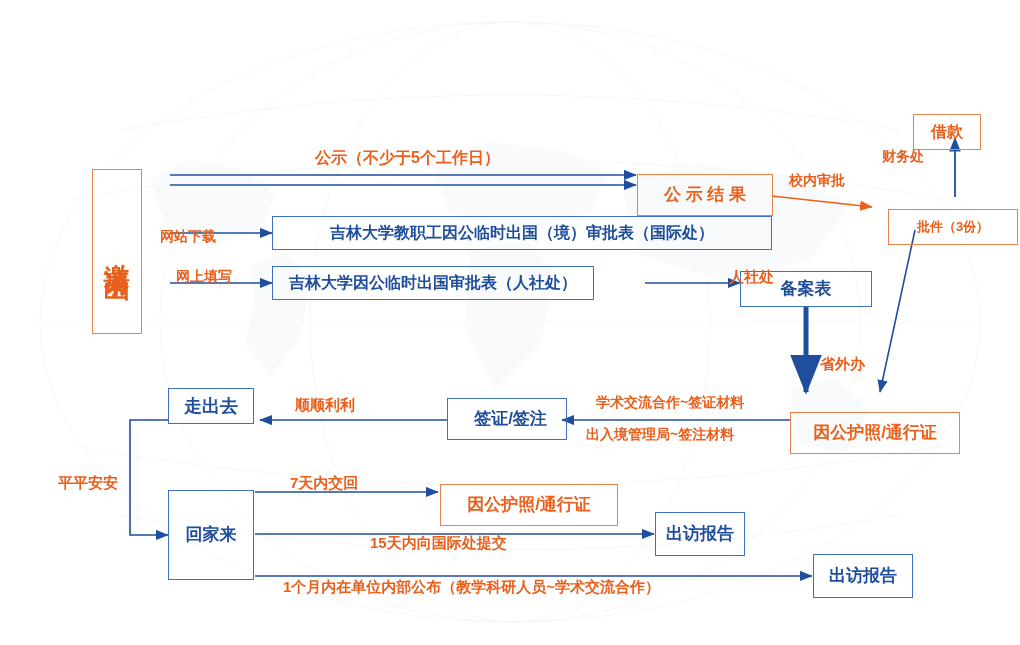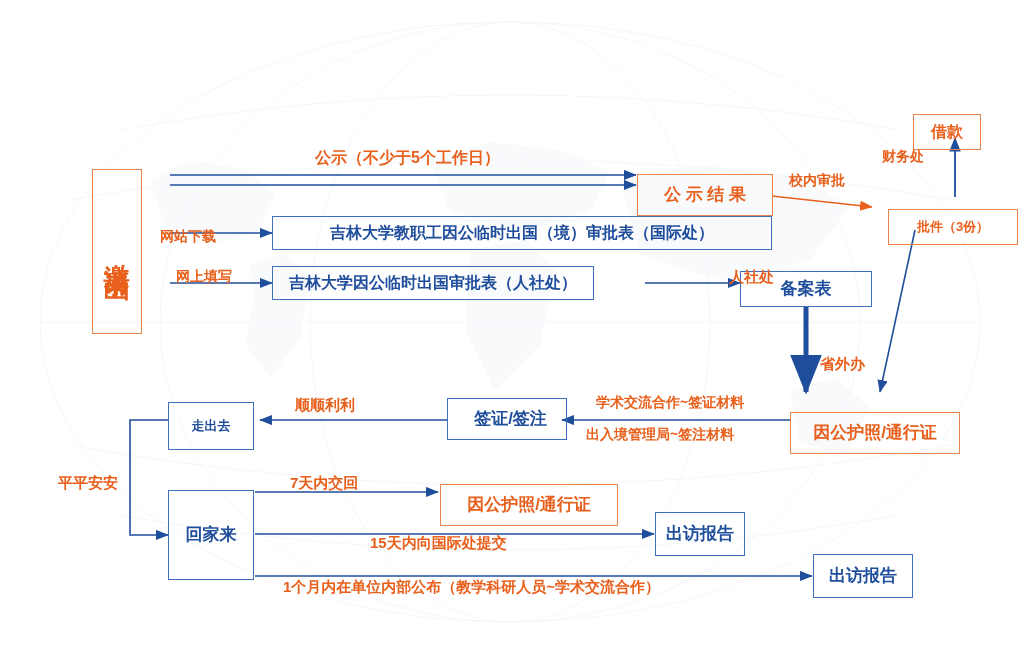--- a/index.html
+++ b/index.html
@@ -152,21 +152,21 @@
   <div class="box blue" style="left:272px; top:216px; width:500px; height:34px; font-size:16px;">吉林大学教职工因公临时出国（境）审批表（国际处）</div>
 
   <div class="box blue" style="left:272px; top:266px; width:322px; height:34px; font-size:16px;">吉林大学因公临时出国审批表（人社处）</div>
 
   <div class="box blue" style="left:740px; top:271px; width:132px; height:36px; font-size:17px;">备案表</div>
 
   <div class="box orange" style="left:790px; top:398px; width:170px; height:42px; font-size:17px;">因公护照/通行证</div>
 
   <div class="box blue" style="left:447px; top:398px; width:120px; height:42px; font-size:17px;padding-left:7px;">签证/签注</div>
 
-  <div class="box blue" style="left:168px; top:402px; width:86px; height:48px; font-size:13px;">走出去</div>
+  <div class="box blue" style="left:168px; top:388px; width:86px; height:36px; font-size:18px;">走出去</div>
 
   <div class="box blue" style="left:168px; top:490px; width:86px; height:90px; font-size:17px;">回家来</div>
 
   <div class="box orange" style="left:440px; top:470px; width:178px; height:42px; font-size:17px;">因公护照/通行证</div>
 
   <div class="box blue" style="left:655px; top:512px; width:90px; height:44px; font-size:17px;">出访报告</div>
 
   <div class="box blue" style="left:813px; top:554px; width:100px; height:44px; font-size:17px;">出访报告</div>
 
   <div class="lbl orange" style="left:315px; top:148px; font-size:16px;">公示（不少于5个工作日）</div>

